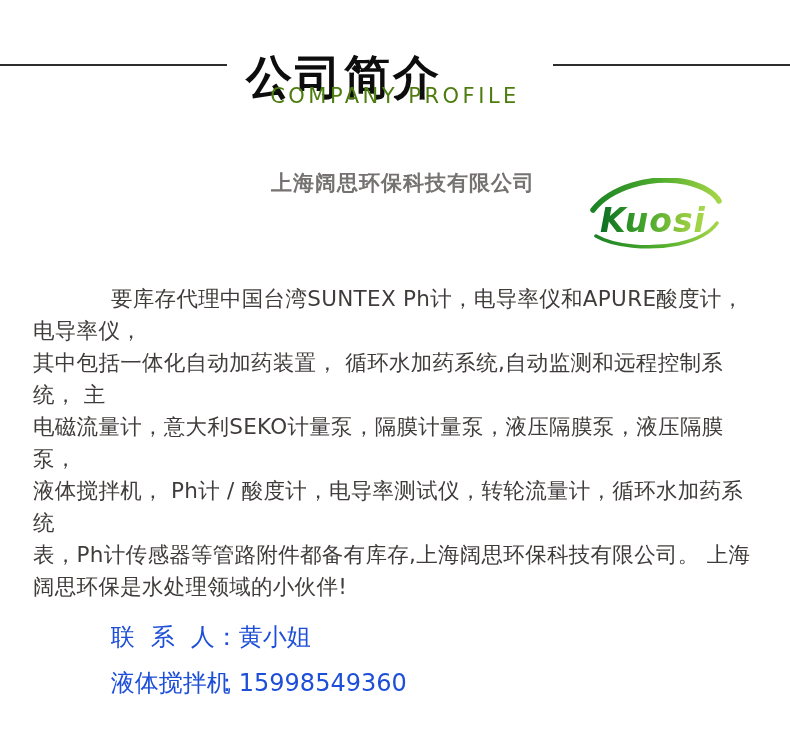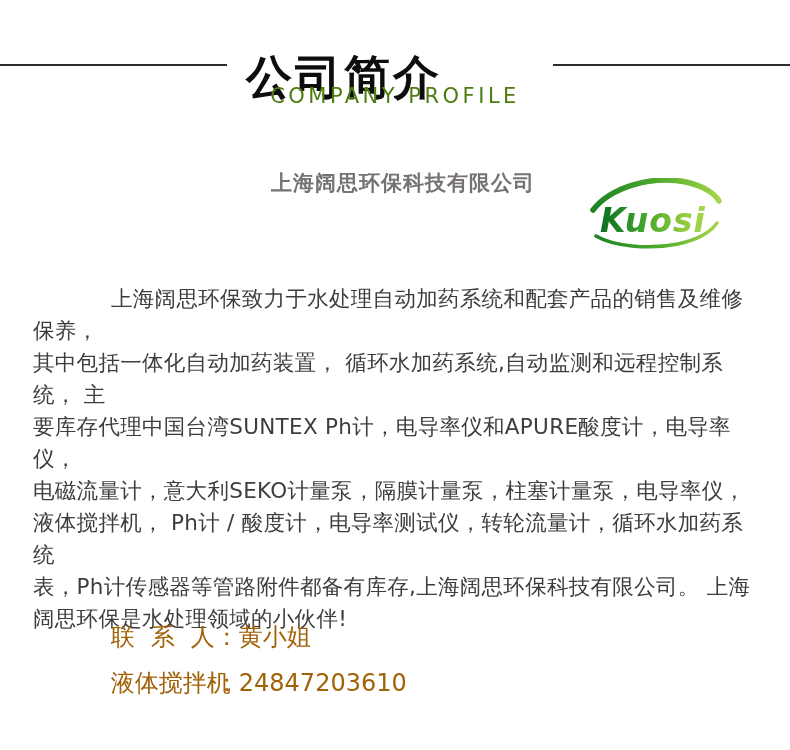--- a/index.html
+++ b/index.html
@@ -78,21 +78,21 @@
     letter-spacing: 0.3px;
   }
   .intro-line { white-space: pre-wrap; }
   .intro-line:first-child { text-indent: 78px; }
 
   
   .contact {
     position: absolute;
     left: 65px;
     top: 592px;
-    color: #a16207;
+    color: #1d4ed8;
     font-size: 24px;
   }
   .contact-row {
     height: 30px;
     line-height: 30px;
     margin-bottom: 16px;
     white-space: pre;
   }
   .contact-label {
     display: inline-block;
@@ -129,31 +129,30 @@
         <stop offset="0.55" stop-color="#52ae2d"></stop>
         <stop offset="1" stop-color="#a5d648"></stop>
       </linearGradient>
     </defs>
     <path d="M 5 32 C 22 10, 62 -3, 98 4 C 114 7.5, 127 15, 131 23" fill="none" stroke="url(#kg2)" stroke-width="5.5" stroke-linecap="round"></path>
     <path d="M 8 58 C 25 68, 60 72, 90 66 C 108 62, 122 55, 129 45" fill="none" stroke="url(#kg2)" stroke-width="3.5" stroke-linecap="round"></path>
     <text x="12" y="54" font-family="DejaVu Sans, sans-serif" font-style="italic" font-weight="bold" font-size="33" letter-spacing="1" fill="url(#kg)">Kuosi</text>
   </svg>
 
   <div class="intro">
-    <div class="intro-line">上海阔思环保致力于水处理自动加药系统和配套产品的销售及维修保养，</div>
+    <div class="intro-line">要库存代理中国台湾SUNTEX Ph计，电导率仪和APURE酸度计，电导率仪，</div>
     <div class="intro-line">其中包括一体化自动加药装置， 循环水加药系统,自动监测和远程控制系统， 主</div>
-    <div class="intro-line">要库存代理中国台湾SUNTEX Ph计，电导率仪和APURE酸度计，电导率仪，</div>
-    <div class="intro-line">电磁流量计，意大利SEKO计量泵，隔膜计量泵，柱塞计量泵，电导率仪，</div>
+    <div class="intro-line">电磁流量计，意大利SEKO计量泵，隔膜计量泵，液压隔膜泵，液压隔膜泵，</div>
     <div class="intro-line">液体搅拌机， Ph计 / 酸度计，电导率测试仪，转轮流量计，循环水加药系统</div>
     <div class="intro-line">表，Ph计传感器等管路附件都备有库存,上海阔思环保科技有限公司。 上海</div>
     <div class="intro-line">阔思环保是水处理领域的小伙伴!</div>
   </div>
 
   <div class="contact">
     <div class="contact-row">
       <span class="contact-label">联系人</span><span class="contact-colon">：</span><span class="contact-value">黄小姐</span>
     </div>
     <div class="contact-row">
-      <span class="contact-label">液体搅拌机</span><span class="contact-colon">：</span><span class="contact-value">24847203610</span>
+      <span class="contact-label">液体搅拌机</span><span class="contact-colon">：</span><span class="contact-value">15998549360</span>
     </div>
   </div>
 
 </div>
 
 </body></html>

